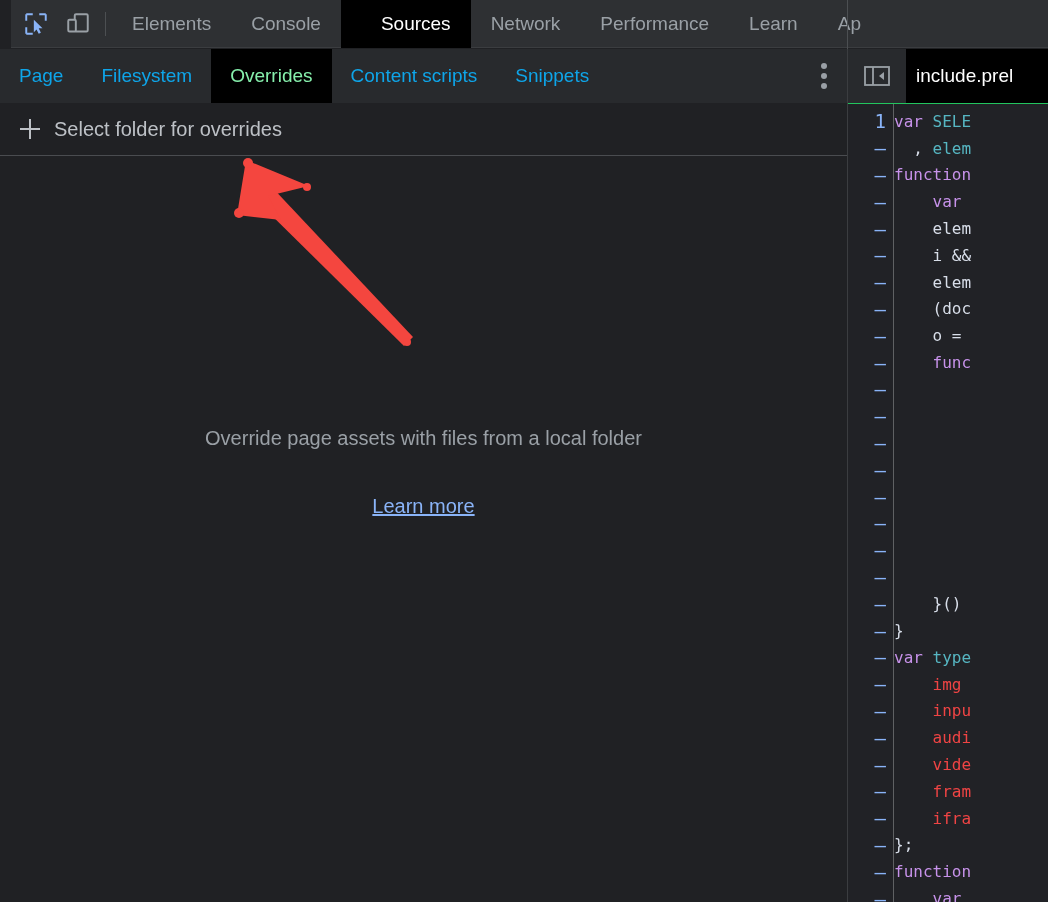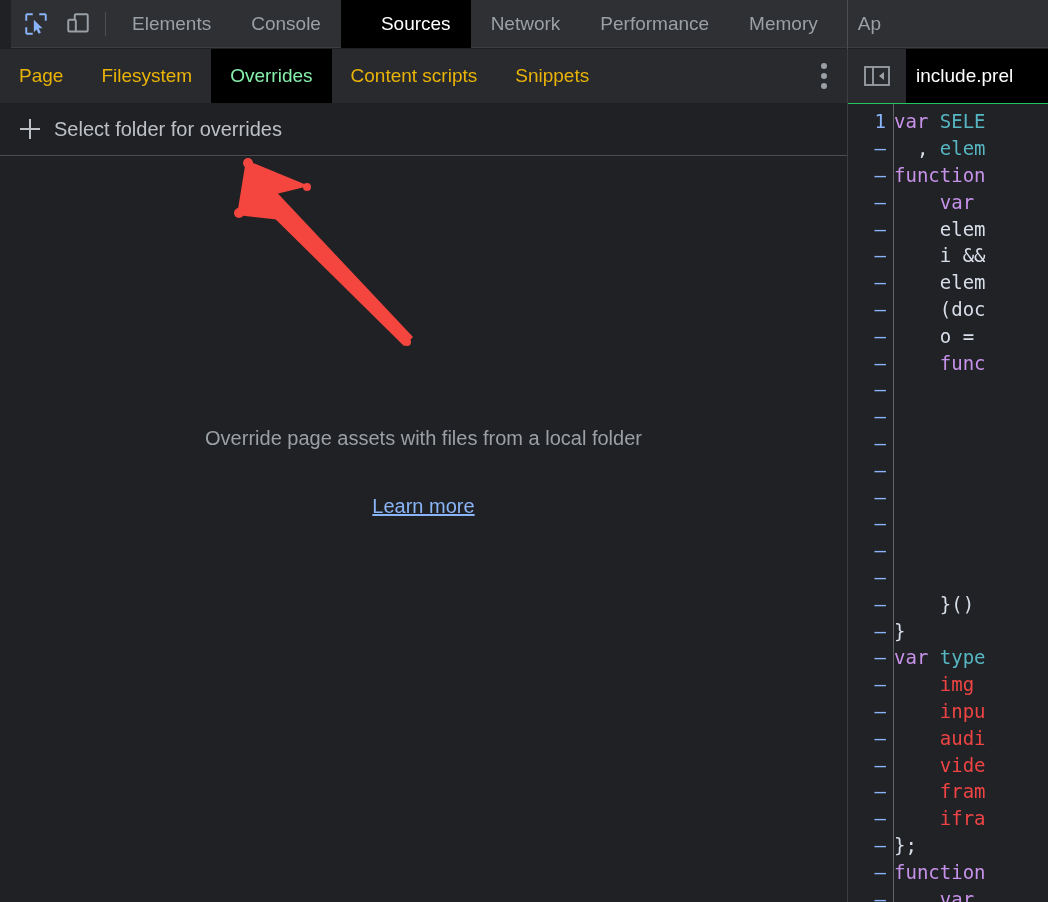--- a/index.html
+++ b/index.html
@@ -40,21 +40,21 @@
   
   .sub-toolbar{
     position:absolute; left:0; top:49px; width:848px; height:55px;
     background:#282a2d;
     display:flex; align-items:stretch;
     border-bottom:1px solid #3b3d40;
   }
   .sub-tabs{ display:flex; align-items:stretch; }
   .sub-tab{
     padding:0 19px; display:flex; align-items:center;
-    font-size:19px; color:#eab308; white-space:nowrap;
+    font-size:19px; color:#0ea5e9; white-space:nowrap;
   }
   .sub-tab.active{ background:#000; color:#86efac; }
   .kebab{
     width:48px; display:flex; align-items:center; justify-content:center;
     margin-left:auto;
   }
   .kebab span{
     display:block; width:6px; height:6px; border-radius:50%;
     background:#9aa0a6; margin:2px 0;
   }
@@ -130,21 +130,21 @@
   .code-rows{ position:absolute; left:0; top:4px; width:200px; }
   .code-row{ height:26.8px; display:flex; align-items:center; }
   .ln{
     width:38px; text-align:right; padding-right:0;
     font-family:"DejaVu Sans Mono", monospace;
     font-size:19px; color:#8ab4f8; flex:0 0 auto;
   }
   .code{
     margin-left:8px;
     font-family:"DejaVu Sans Mono", monospace;
-    font-size:19px; white-space:pre; color:#d4d4d4;
+    font-size:16px; white-space:pre; color:#d4d4d4;
     flex:1 1 auto; overflow:hidden;
   }
   .kw{ color:#c792ea; }
   .id{ color:#56b6c2; }
   .prop{ color:#ef4444; }
   .pl{ color:#d8dee9; }
 
   
   .arrow-overlay{
     position:absolute; left:0; top:0; width:1048px; height:902px;
@@ -184,21 +184,21 @@
       <div class="main-tab active">
           <span>Sources</span>
         </div>
       <div class="main-tab">
           <span>Network</span>
         </div>
       <div class="main-tab">
           <span>Performance</span>
         </div>
       <div class="main-tab">
-          <span>Memory</span>
+          <span>Learn</span>
         </div>
       <div class="main-tab">
           <span>Ap</span>
         </div>
     </div>
   </div>
 
   <div class="sub-toolbar">
     <div class="sub-tabs">
       <div class="sub-tab">

